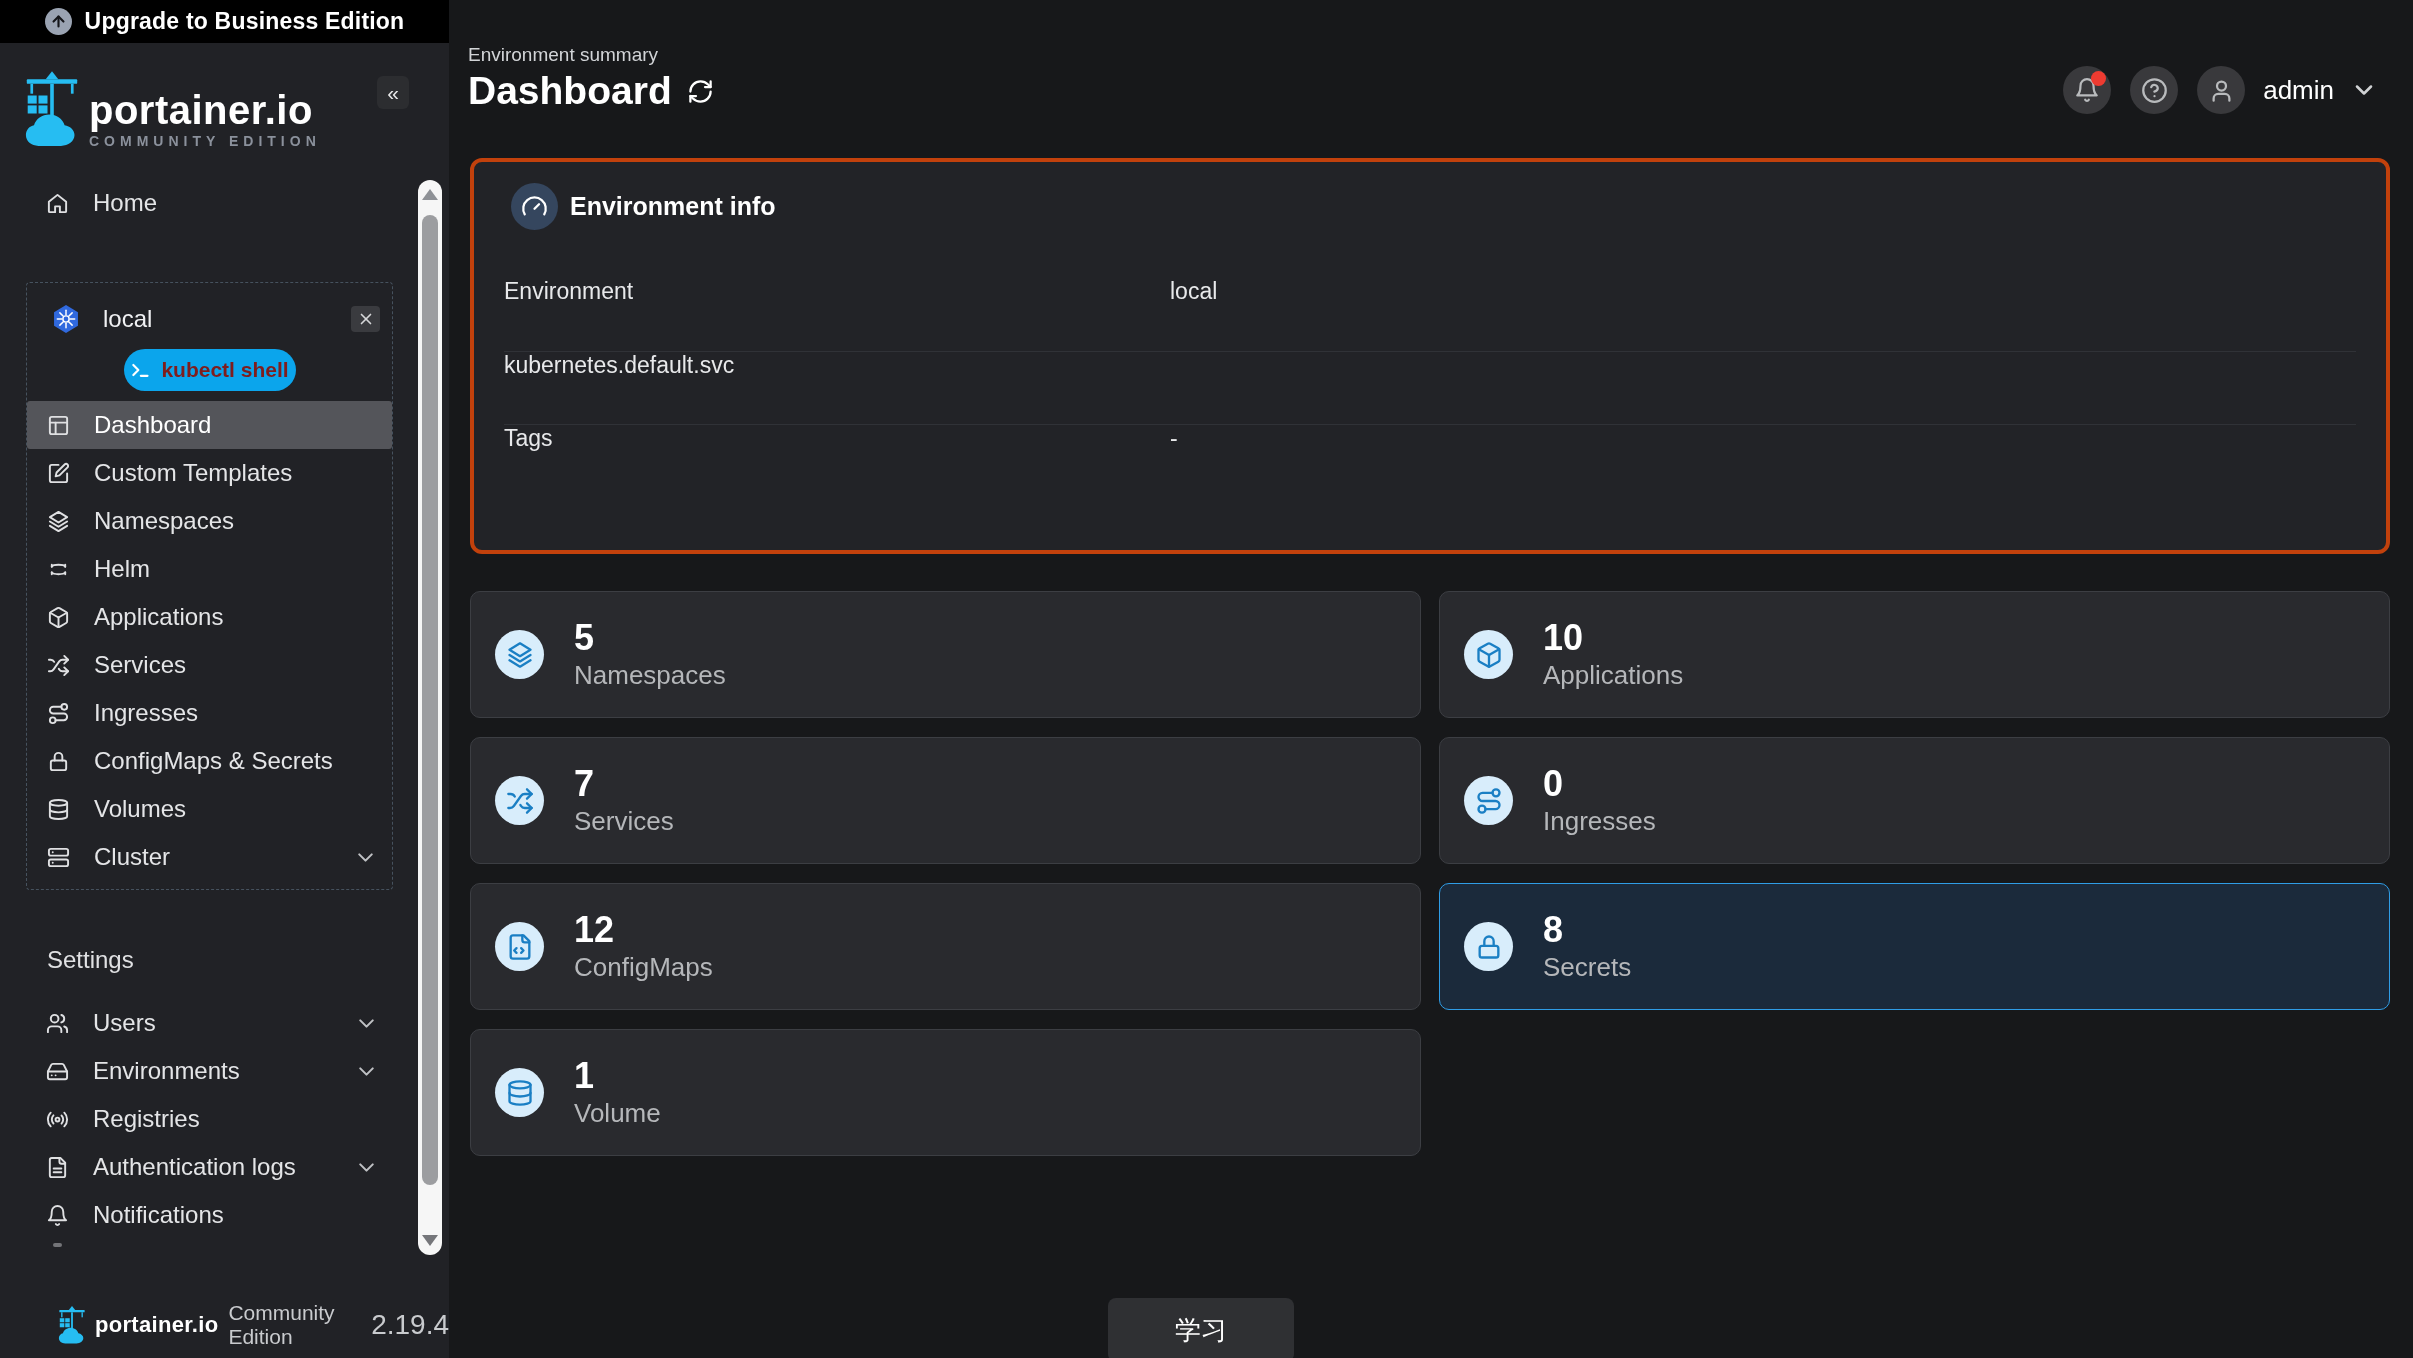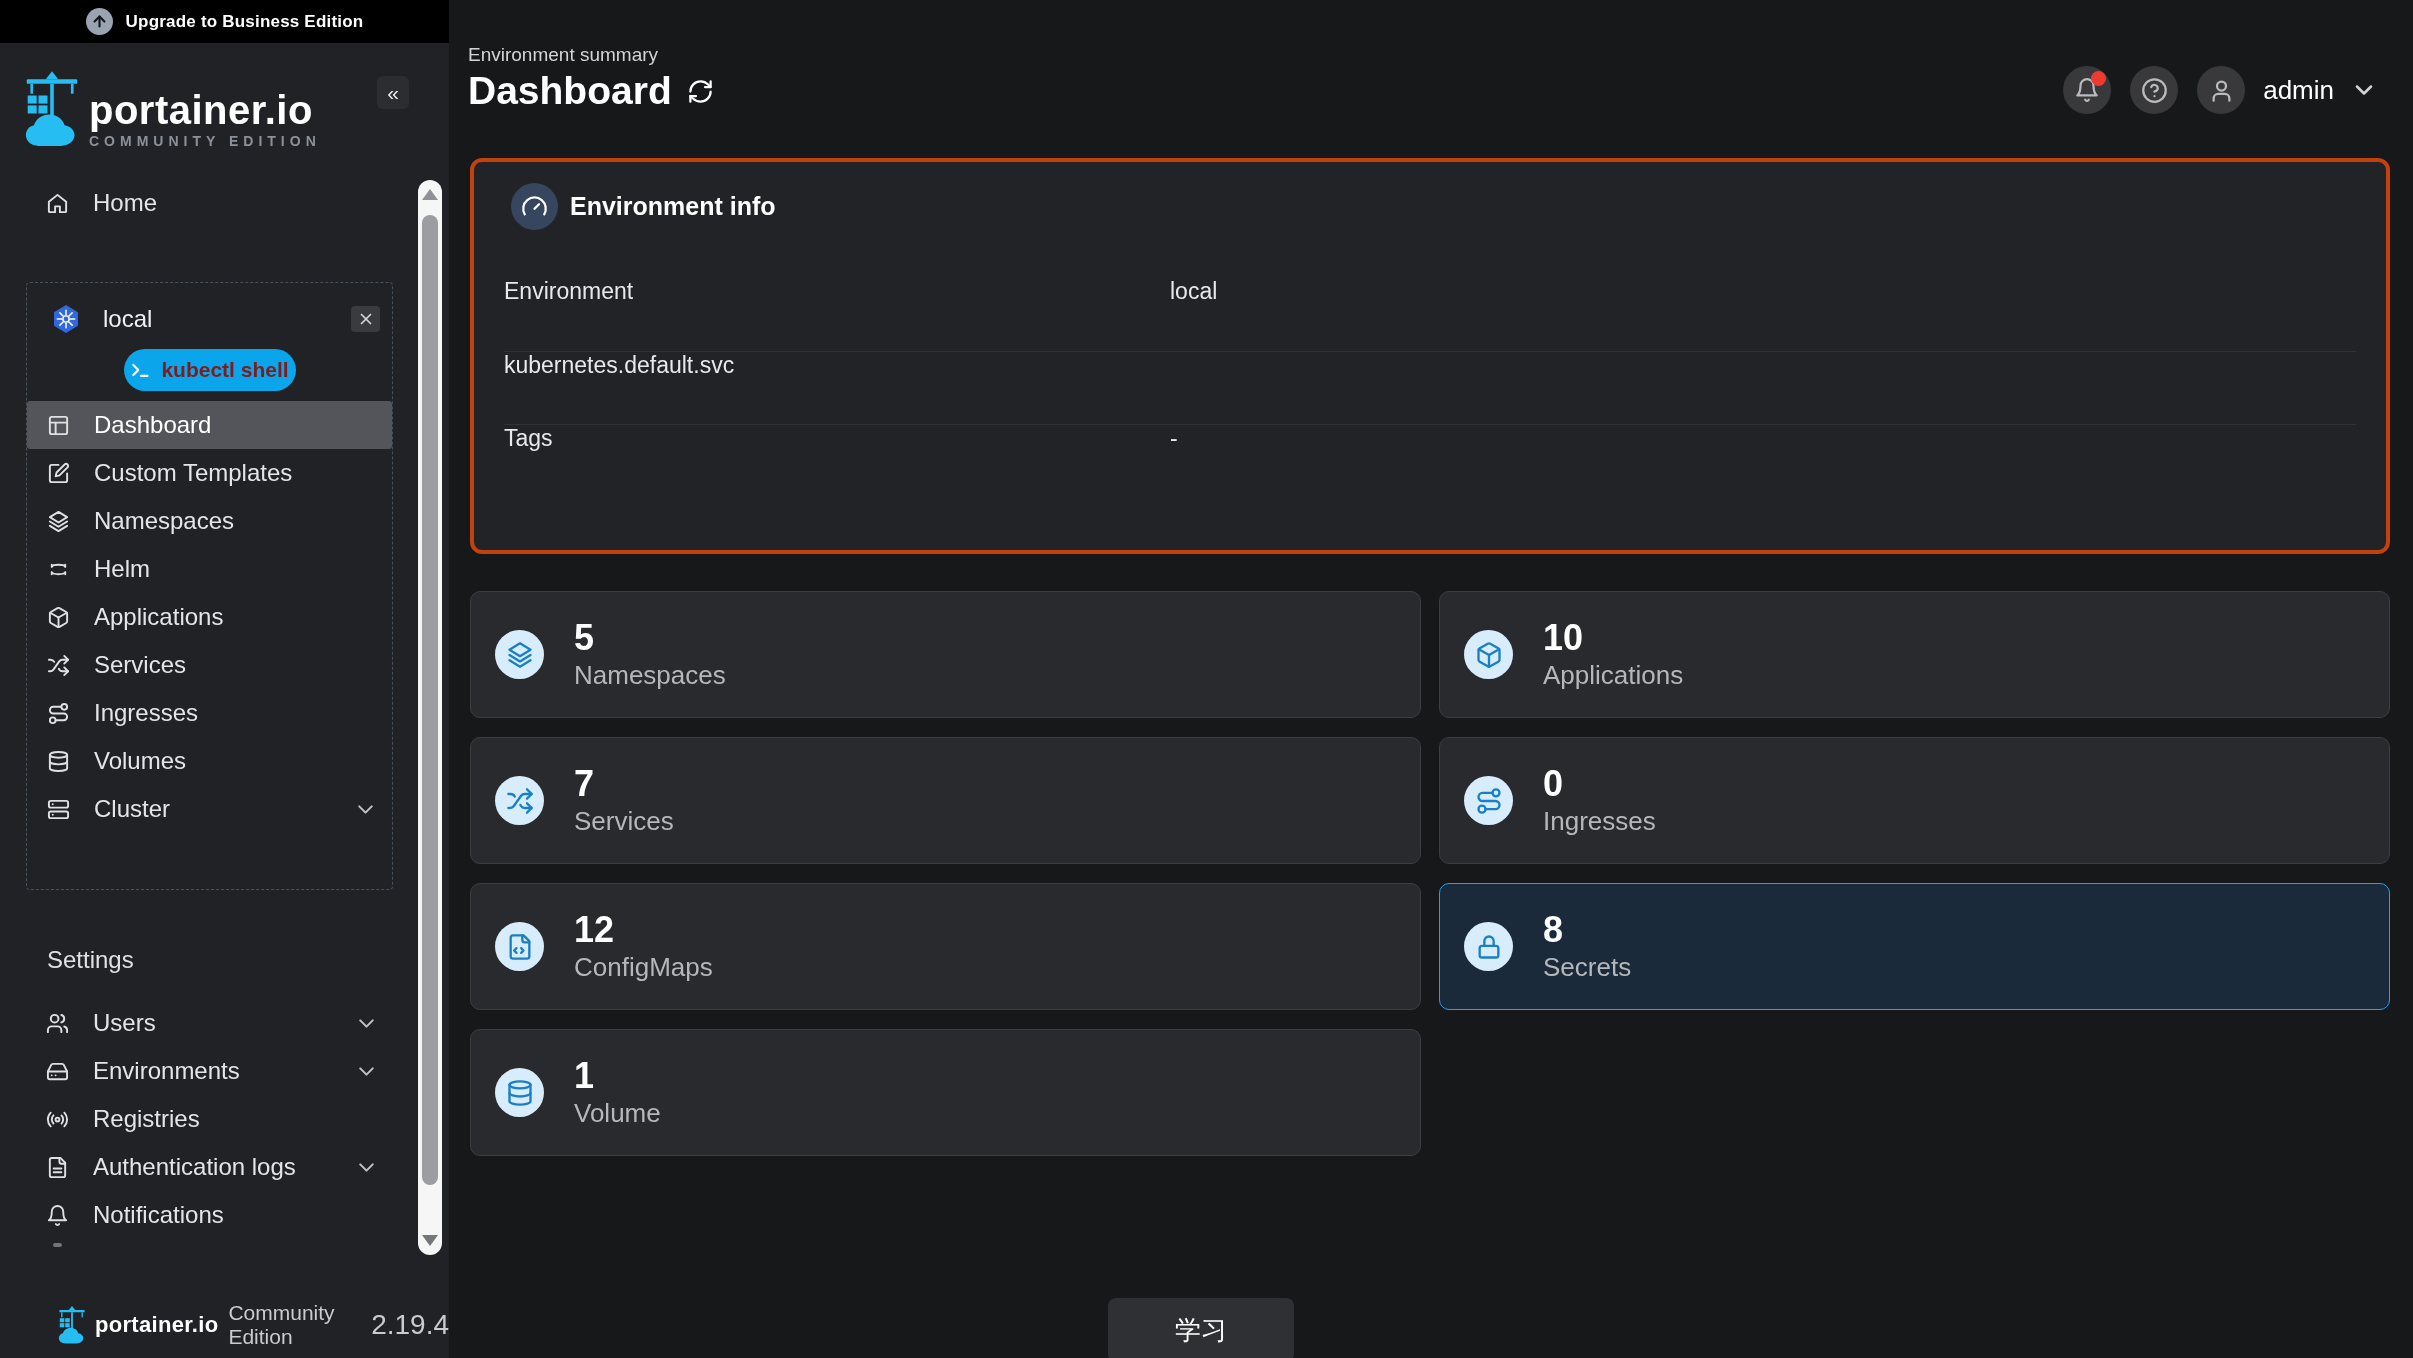--- a/index.html
+++ b/index.html
@@ -5,21 +5,21 @@
   * { margin:0; padding:0; box-sizing:border-box; }
   html,body { background:#0f1012; }
   .canvas { position:relative; width:2413px; height:1358px; background:#17181a; overflow:hidden;
             font-family:"Liberation Sans", sans-serif; color:#e6e7e9; }
   svg { display:block; }
   .ic { flex:0 0 auto; display:flex; align-items:center; justify-content:center; }
 
   
   .topbar { position:absolute; left:0; top:0; width:449px; height:43px; background:#000;
             display:flex; align-items:center; justify-content:center; gap:13px; cursor:pointer; }
-  .topbar-label { color:#fff; font-size:17px; font-weight:700; letter-spacing:.2px; }
+  .topbar-label { color:#fff; font-size:23px; font-weight:700; letter-spacing:.2px; }
   .upgrade-circle { width:27px; height:27px; border-radius:50%; background:#9aa3b2;
             display:flex; align-items:center; justify-content:center; }
 
   
   .sidebar { position:absolute; left:0; top:43px; width:449px; height:1315px; background:#212226; }
 
   .logo-row { position:absolute; left:25px; top:28px; display:flex; align-items:flex-start; }
   .logo-mark { width:54px; height:76px; }
   .logo-text { margin-left:10px; margin-top:18px; }
   .brand { color:#fff; font-size:40px; font-weight:700; letter-spacing:.5px; line-height:42px; }
@@ -264,20 +264,29 @@
         <span class="mi-ic ic">
           <svg width="23" height="23" viewBox="0 0 24 24" fill="none" stroke="currentColor" stroke-width="2" stroke-linecap="round" stroke-linejoin="round">
               <circle cx="6" cy="19" r="3"></circle>
               <path d="M9 19h8.5a3.5 3.5 0 0 0 0-7h-11a3.5 3.5 0 0 1 0-7H15"></path>
               <circle cx="18" cy="5" r="3"></circle>
             </svg>
         </span>
         <span class="mi-label">Ingresses</span>
       </div>
 
+      <div class="mi">
+        <span class="mi-ic ic">
+          <svg width="23" height="23" viewBox="0 0 24 24" fill="none" stroke="currentColor" stroke-width="2" stroke-linecap="round" stroke-linejoin="round">
+              <rect x="4" y="11" width="16" height="10" rx="2"></rect>
+              <path d="M8 11V7a4 4 0 0 1 8 0v4"></path>
+            </svg>
+        </span>
+        <span class="mi-label">ConfigMaps &amp; Secrets</span>
+      </div>
 
       <div class="mi">
         <span class="mi-ic ic">
           <svg width="23" height="23" viewBox="0 0 24 24" fill="none" stroke="currentColor" stroke-width="2" stroke-linecap="round" stroke-linejoin="round">
               <ellipse cx="12" cy="5" rx="9" ry="3"></ellipse>
               <path d="M3 5v14a9 3 0 0 0 18 0V5"></path>
               <path d="M3 12a9 3 0 0 0 18 0"></path>
             </svg>
         </span>
         <span class="mi-label">Volumes</span>

